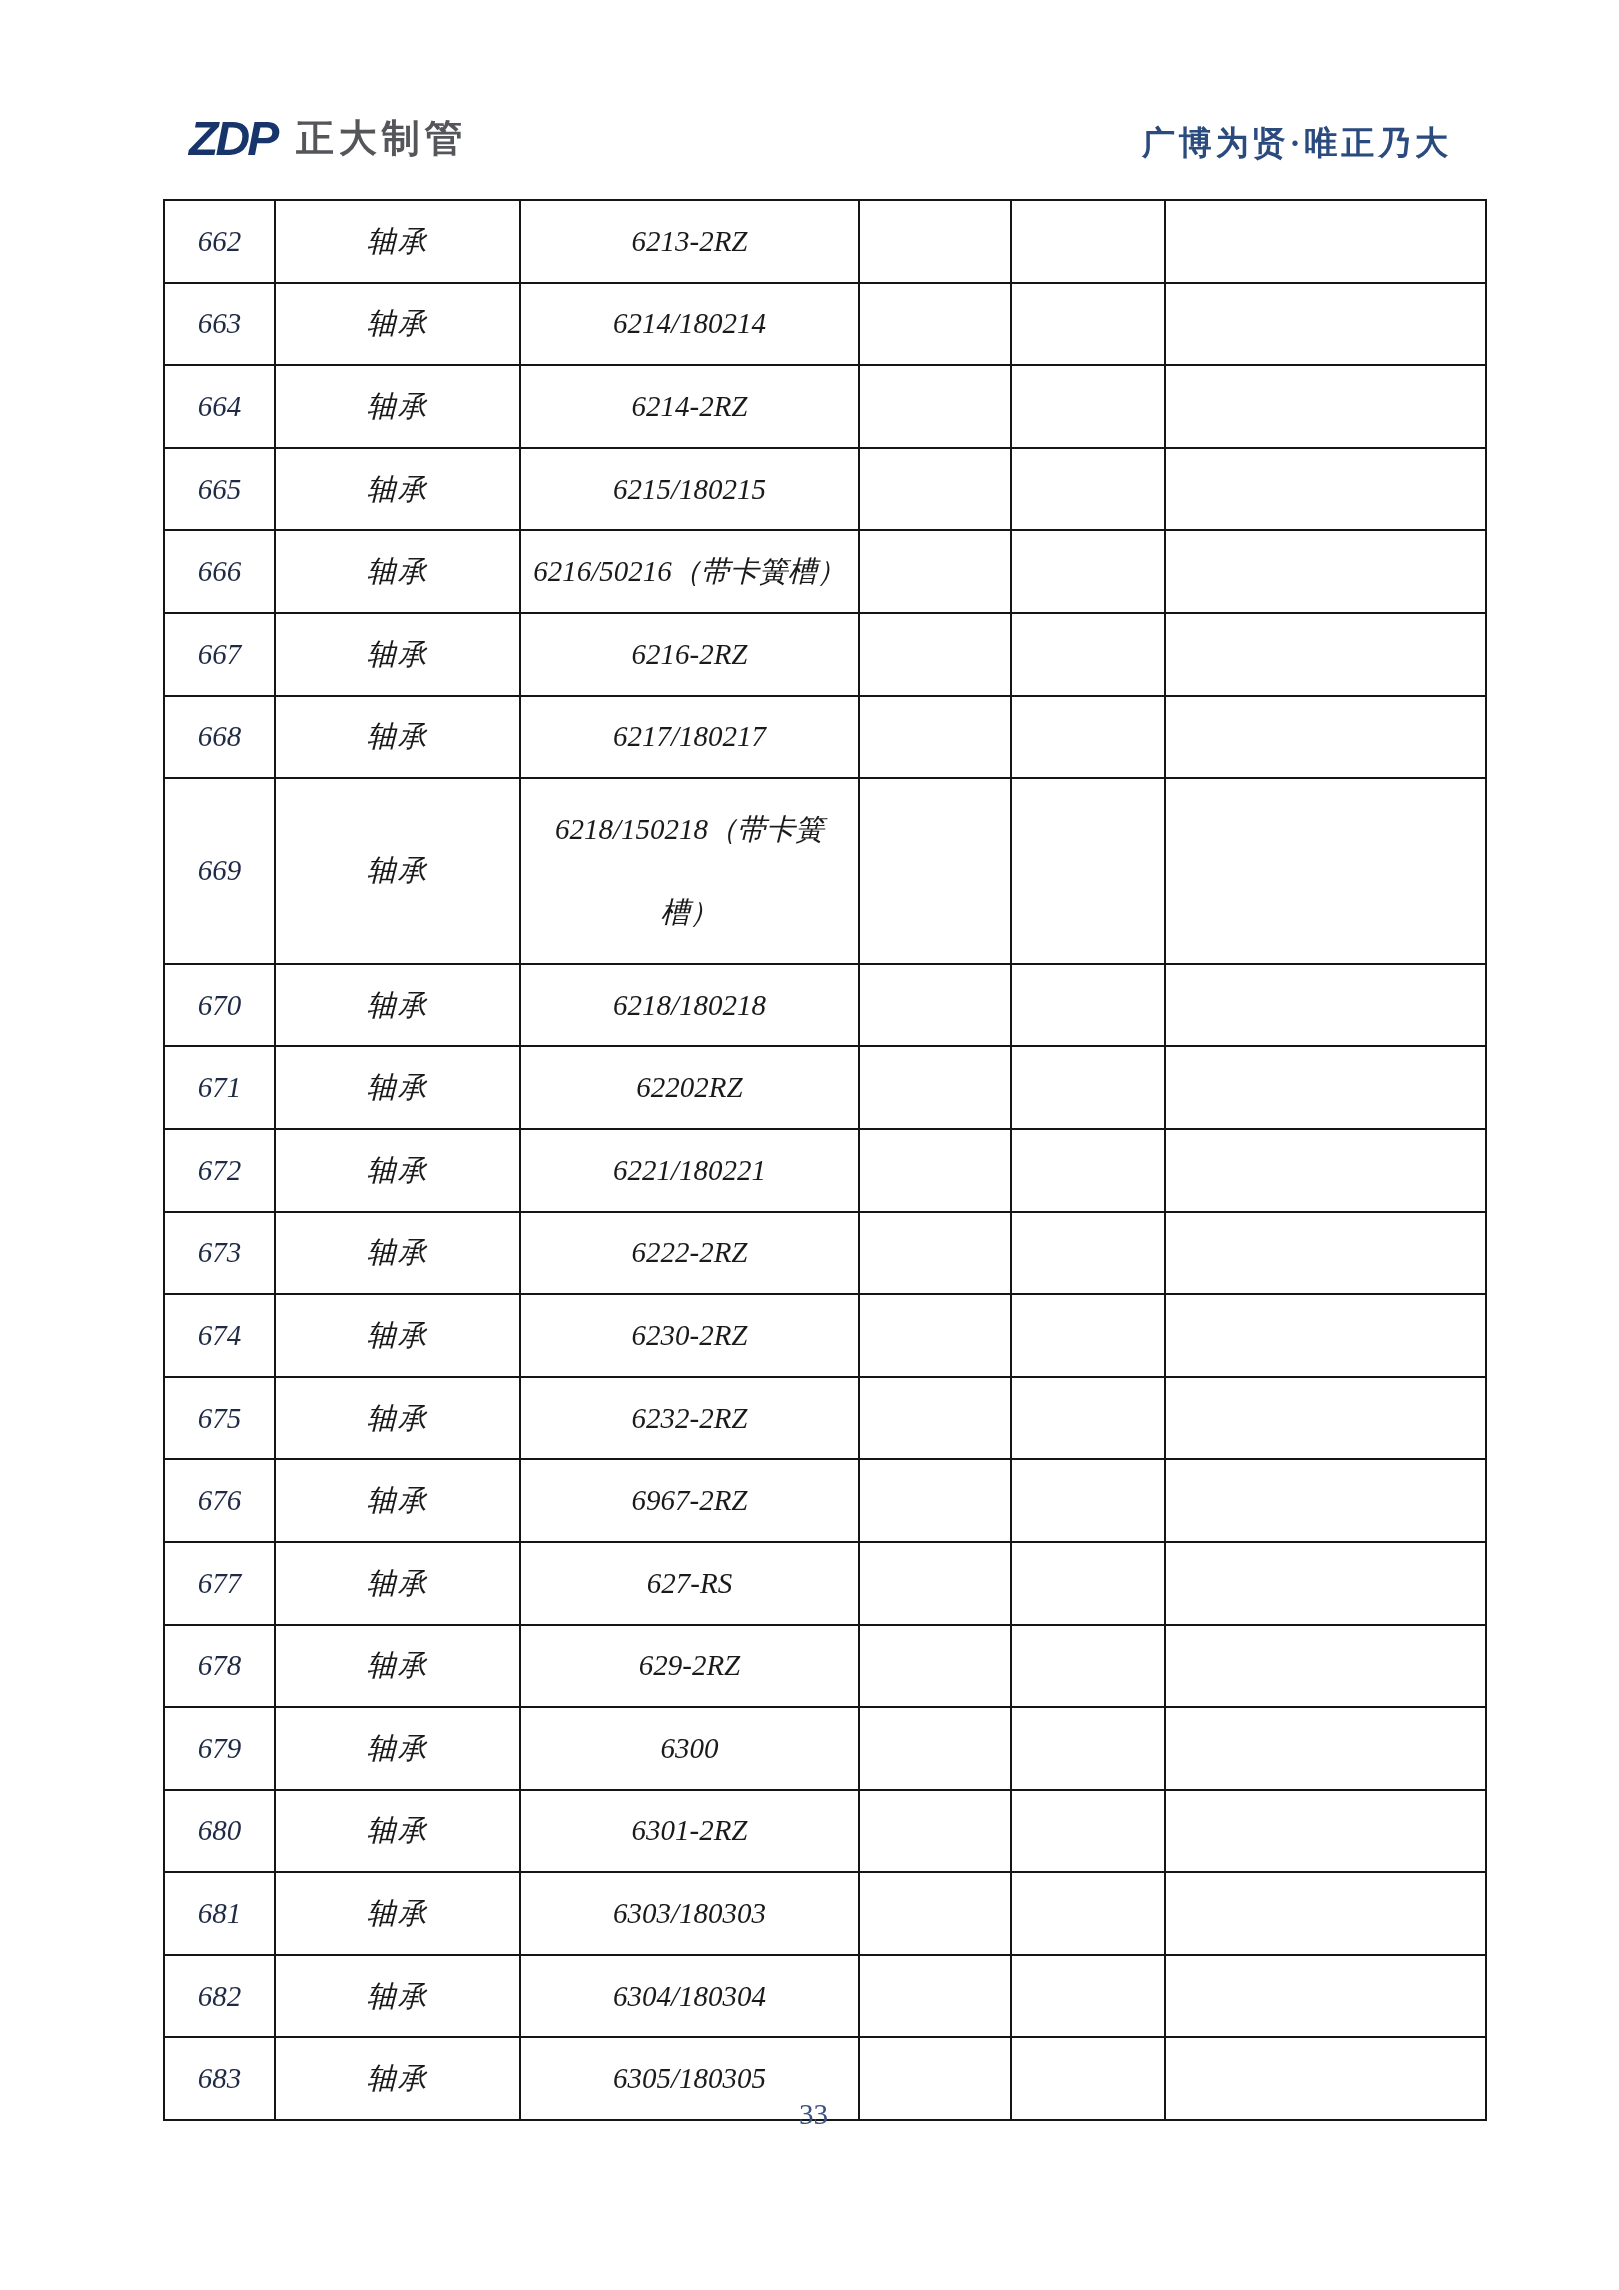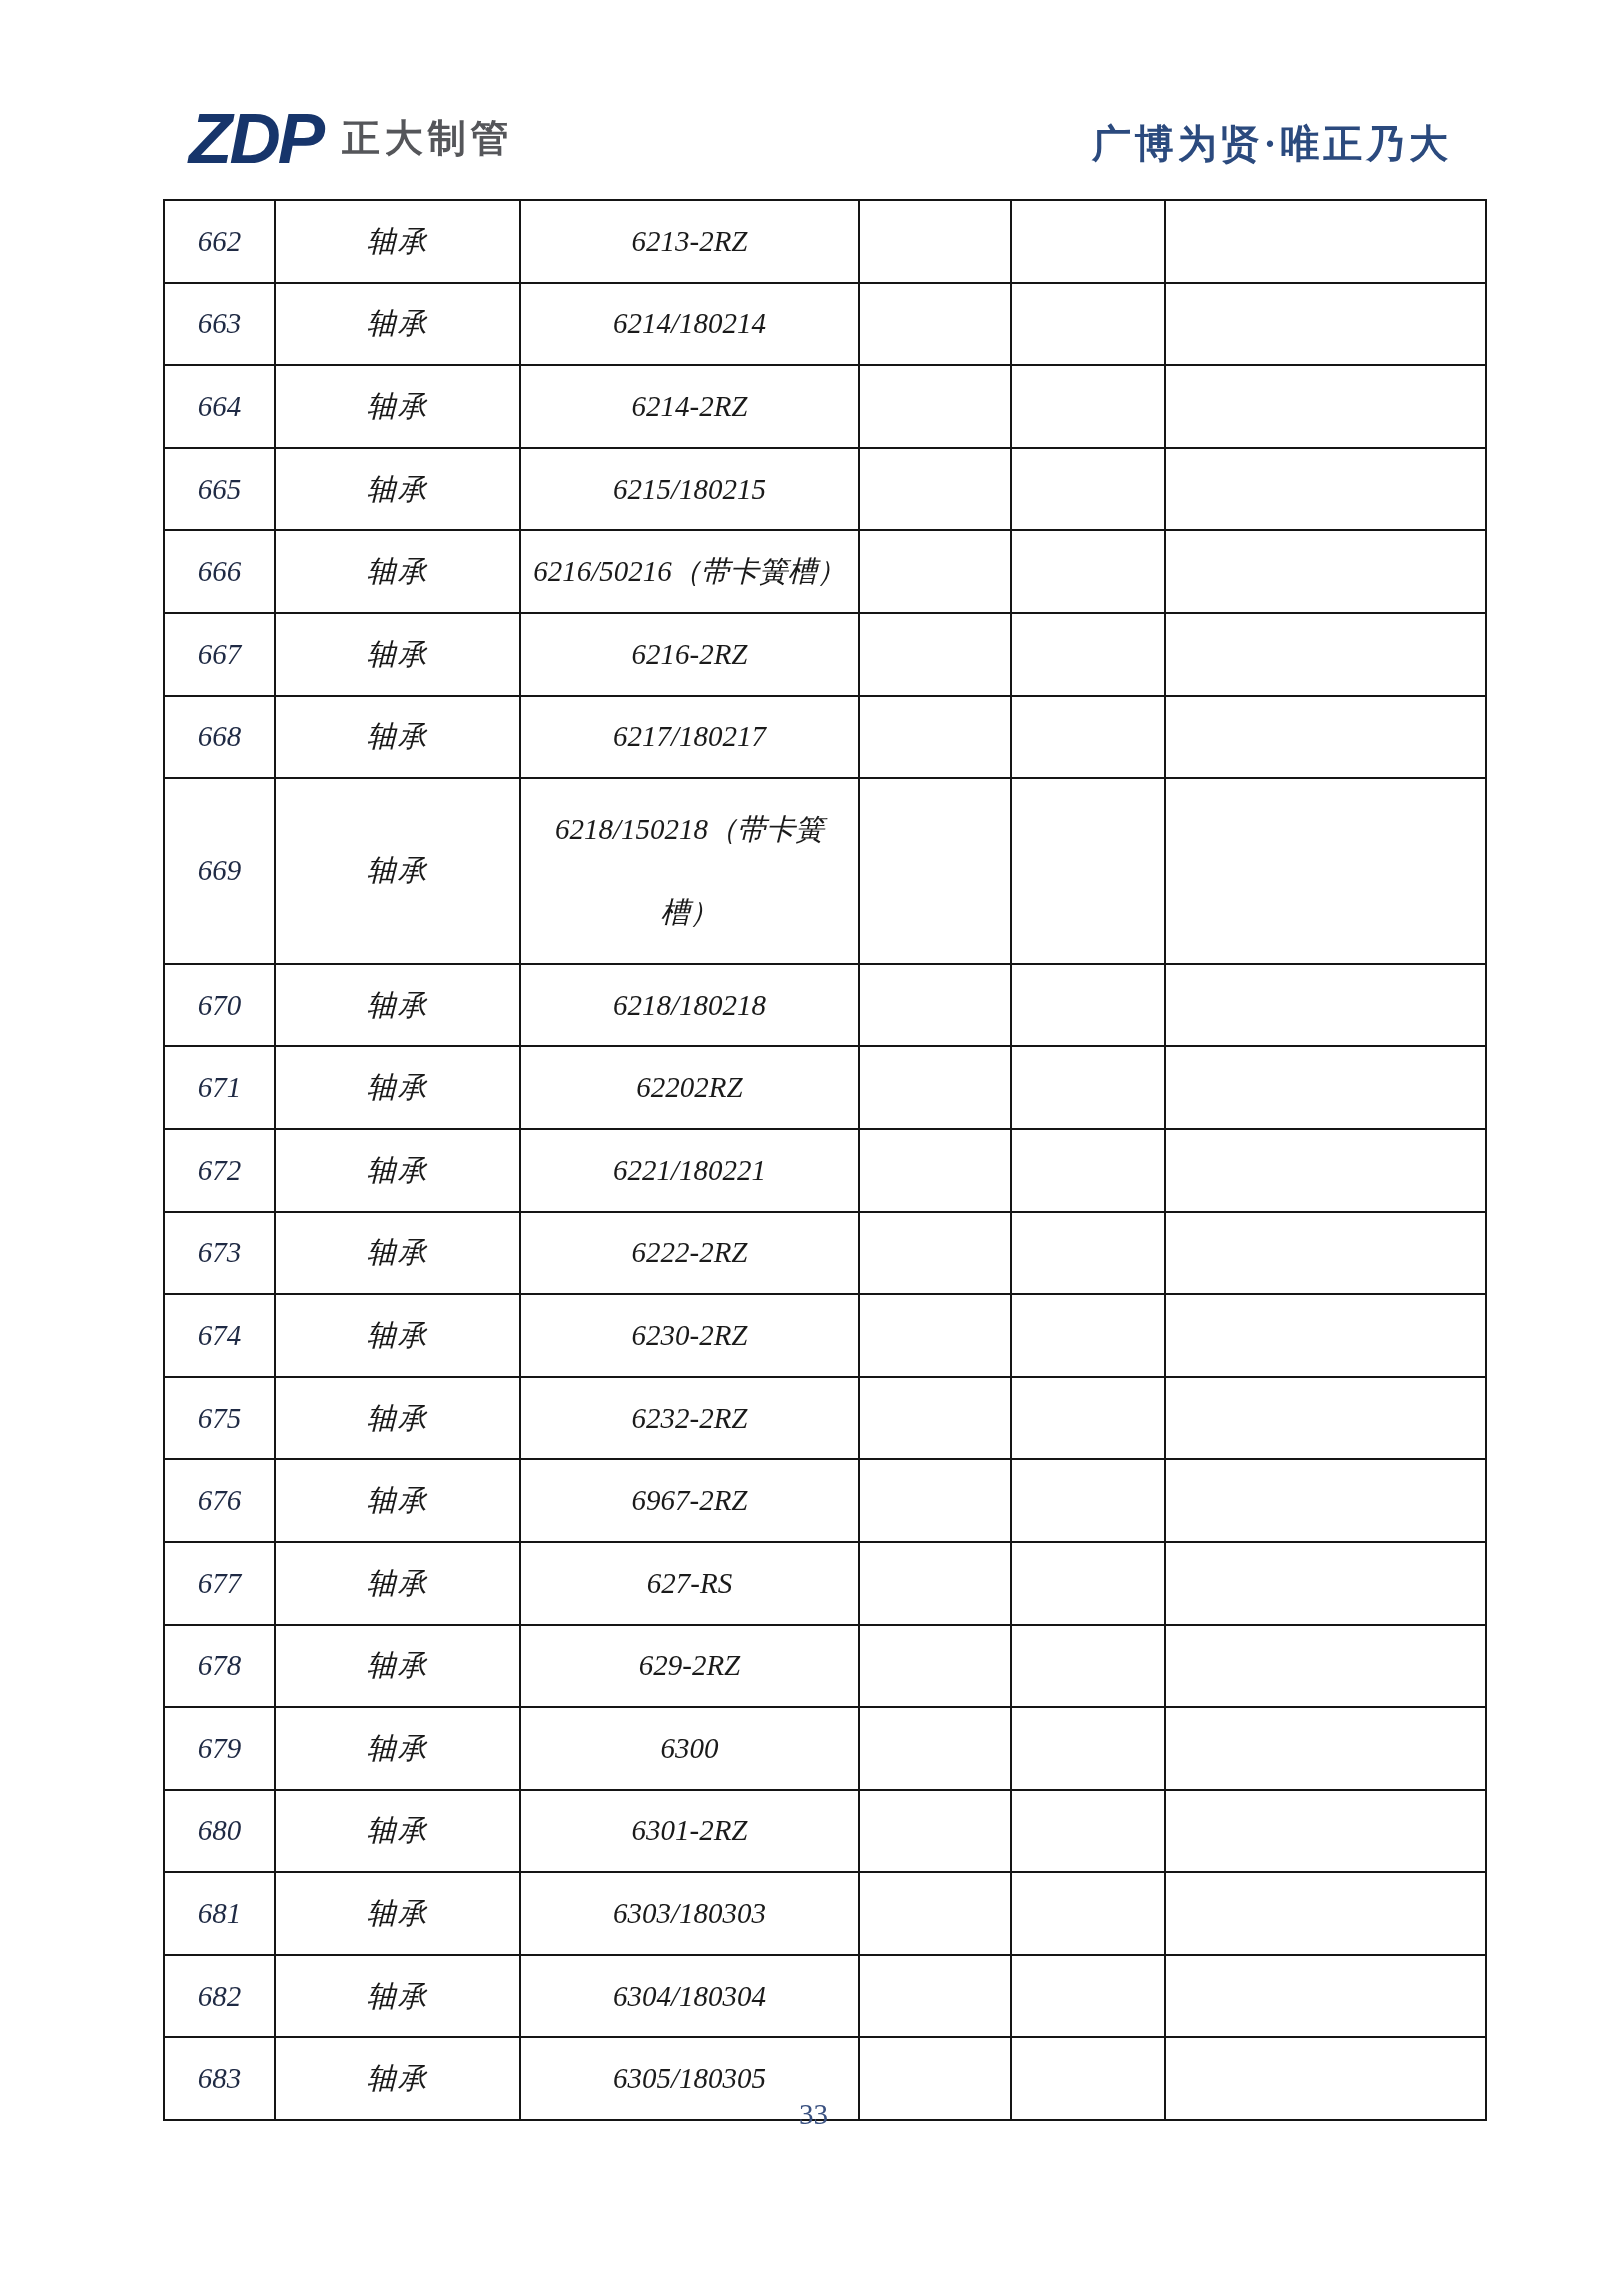--- a/index.html
+++ b/index.html
@@ -23,41 +23,41 @@
     left: 189px;
     top: 104px;
     display: flex;
     align-items: center;
     white-space: nowrap;
   }
   .logo-zdp {
     font-family: "Liberation Sans", "DejaVu Sans", sans-serif;
     font-weight: 800;
     font-style: italic;
-    font-size: 71px;
+    font-size: 48px;
     line-height: 69px;
     letter-spacing: -2.9px;
     color: #17356b;
   }
   .logo-company {
     font-family: "Liberation Sans", "DejaVu Sans", sans-serif;
     font-weight: 700;
     font-size: 38px;
     line-height: 69px;
     letter-spacing: 4.9px;
     color: #55565a;
     margin-left: 19.6px;
   }
   .header-slogan {
     position: absolute;
     right: 167px;
     top: 120px;
     font-family: "Liberation Serif", "DejaVu Serif", serif;
     font-weight: 600;
-    font-size: 39px;
+    font-size: 33px;
     line-height: 47px;
     letter-spacing: 3.9px;
     color: #2b4a7e;
     white-space: nowrap;
   }
 
   
   table.parts {
     position: absolute;
     left: 163px;

